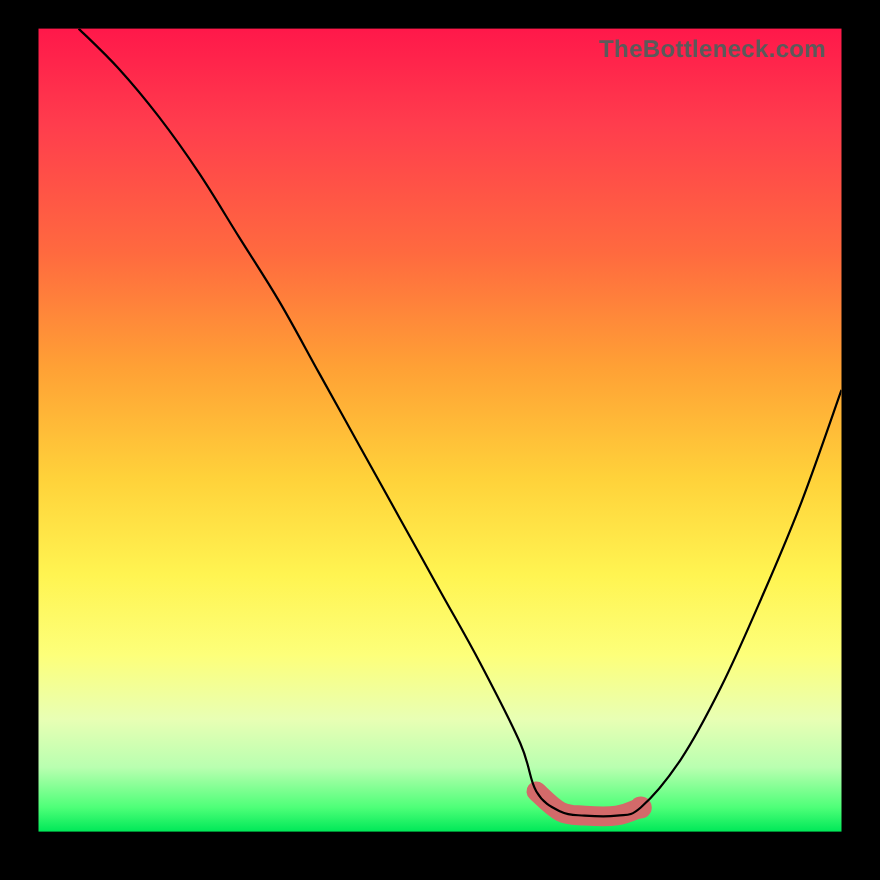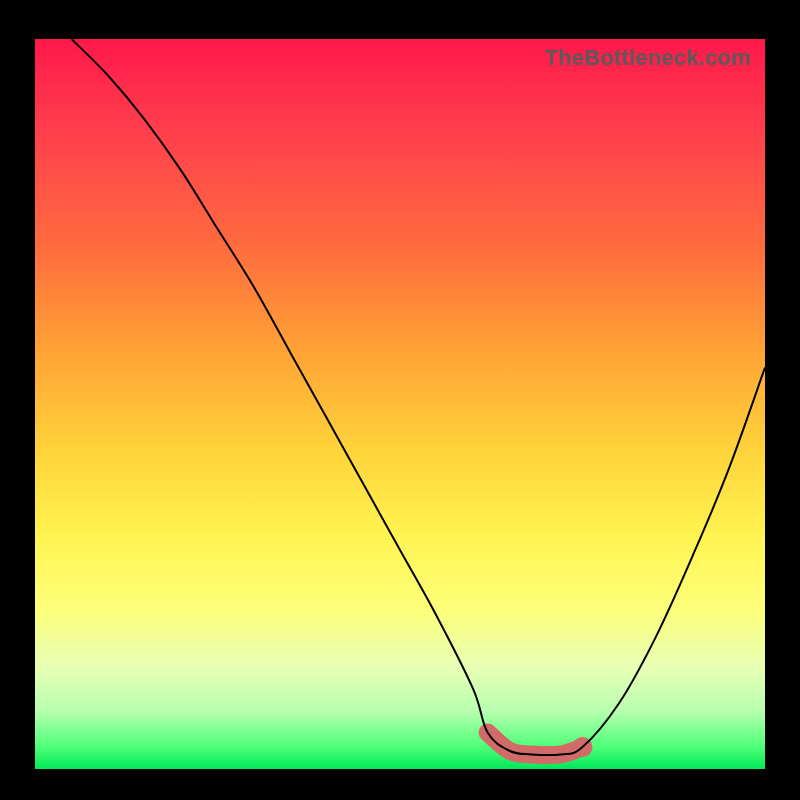--- a/index.html
+++ b/index.html
@@ -6,21 +6,21 @@
   html, body { width: 800px; height: 800px; overflow: hidden; }
   .frame {
     width: 800px;
     height: 800px;
     background: #000;
     position: relative;
   }
   .plot-area {
     position: absolute;
     left: 35px;
-    top: 39px;
+    top: 26px;
     width: 730px;
     height: 730px;
     background: linear-gradient(
       to bottom,
       #ff184a 0%,
       #ff3d4d 12%,
       #ff6a3f 28%,
       #ffa035 42%,
       #ffd23a 56%,
       #fff451 68%,

